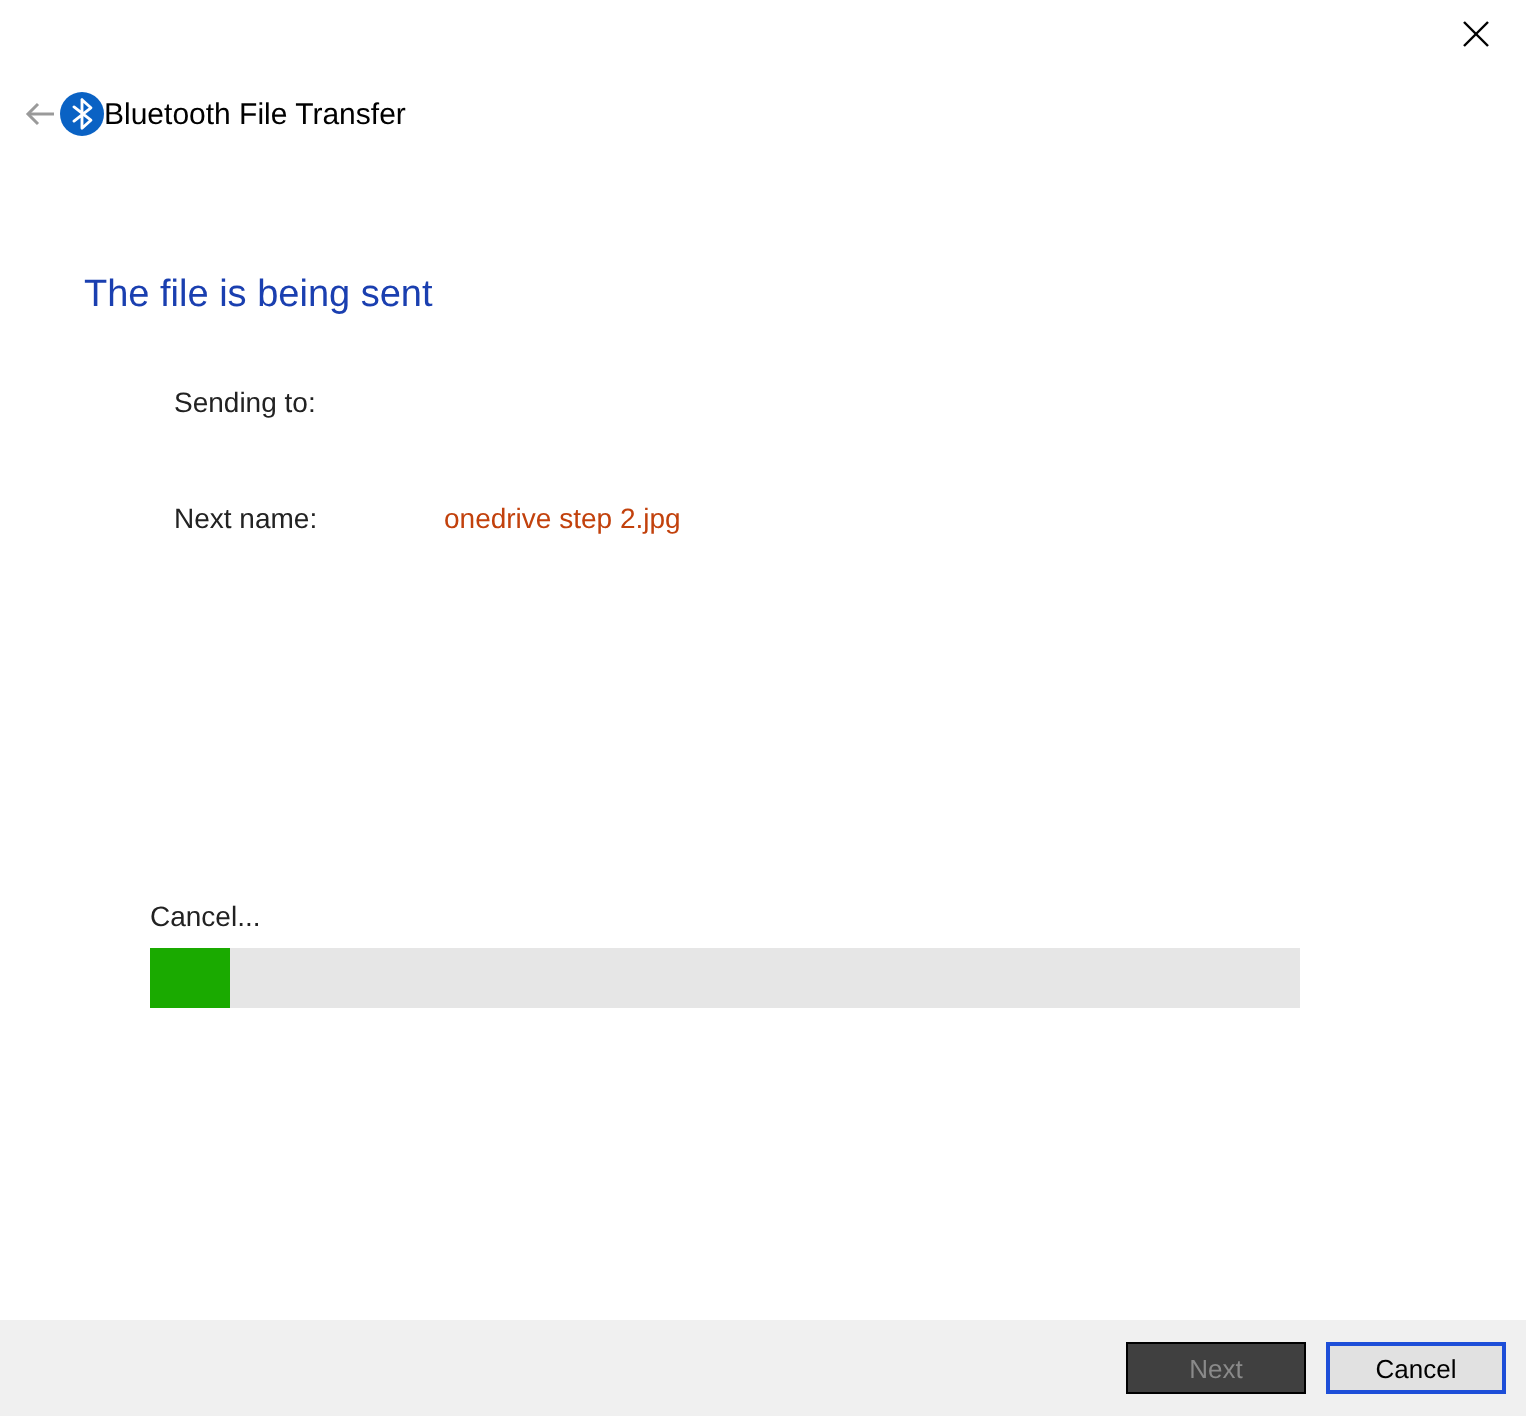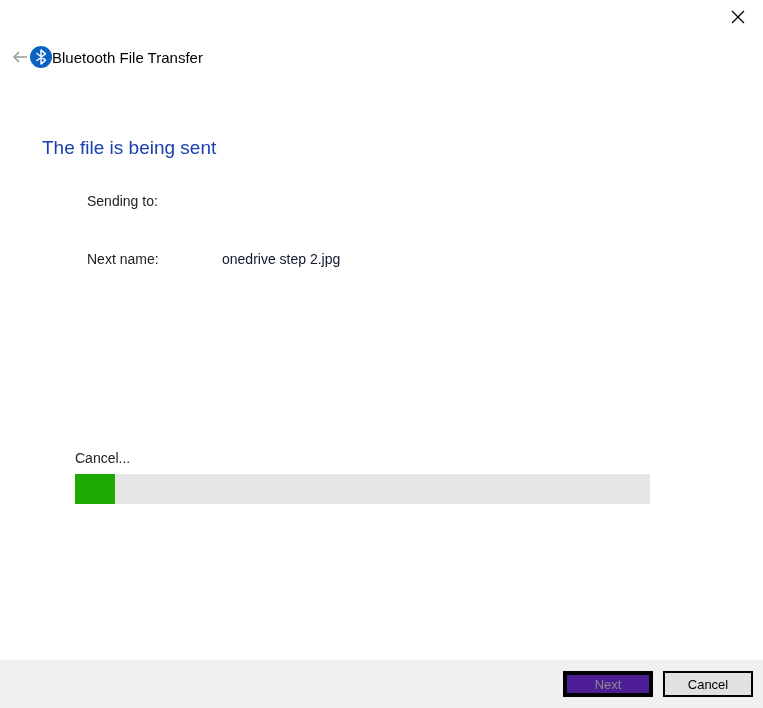--- a/index.html
+++ b/index.html
@@ -86,21 +86,21 @@
     .row {
       display: flex;
       font-size: 14px;
       color: #222;
       margin-bottom: 42px;
     }
     .label {
       width: 135px;
     }
     .value {
-      color: #0f172a;
+      color: #c2410c;
     }
     .progress-area {
       position: absolute;
       top: 450px;
       left: 75px;
       width: 575px;
     }
     .progress-label {
       font-size: 14px;
       color: #222;
@@ -127,30 +127,30 @@
       align-items: center;
       justify-content: flex-end;
       padding-right: 10px;
       gap: 10px;
     }
     .btn {
       width: 90px;
       height: 26px;
       font-size: 13px;
       font-family: inherit;
-      border: 4px solid #000000;
-      background: #4c1d95;
+      border: 1px solid #000000;
+      background: #404040;
       cursor: pointer;
     }
     .btn.disabled {
       color: #8a8a8a;
       cursor: default;
     }
     .btn.primary {
-      border: 2px solid #000000;
+      border: 2px solid #1d4ed8;
       background: #e1e1e1;
       color: #000;
     }
   </style>
 </head>
 <body>
 
 <div class="close-btn">
   <svg viewBox="0 0 14 14">
     <line x1="1" y1="1" x2="13" y2="13" stroke="#000" stroke-width="1.2"></line>

